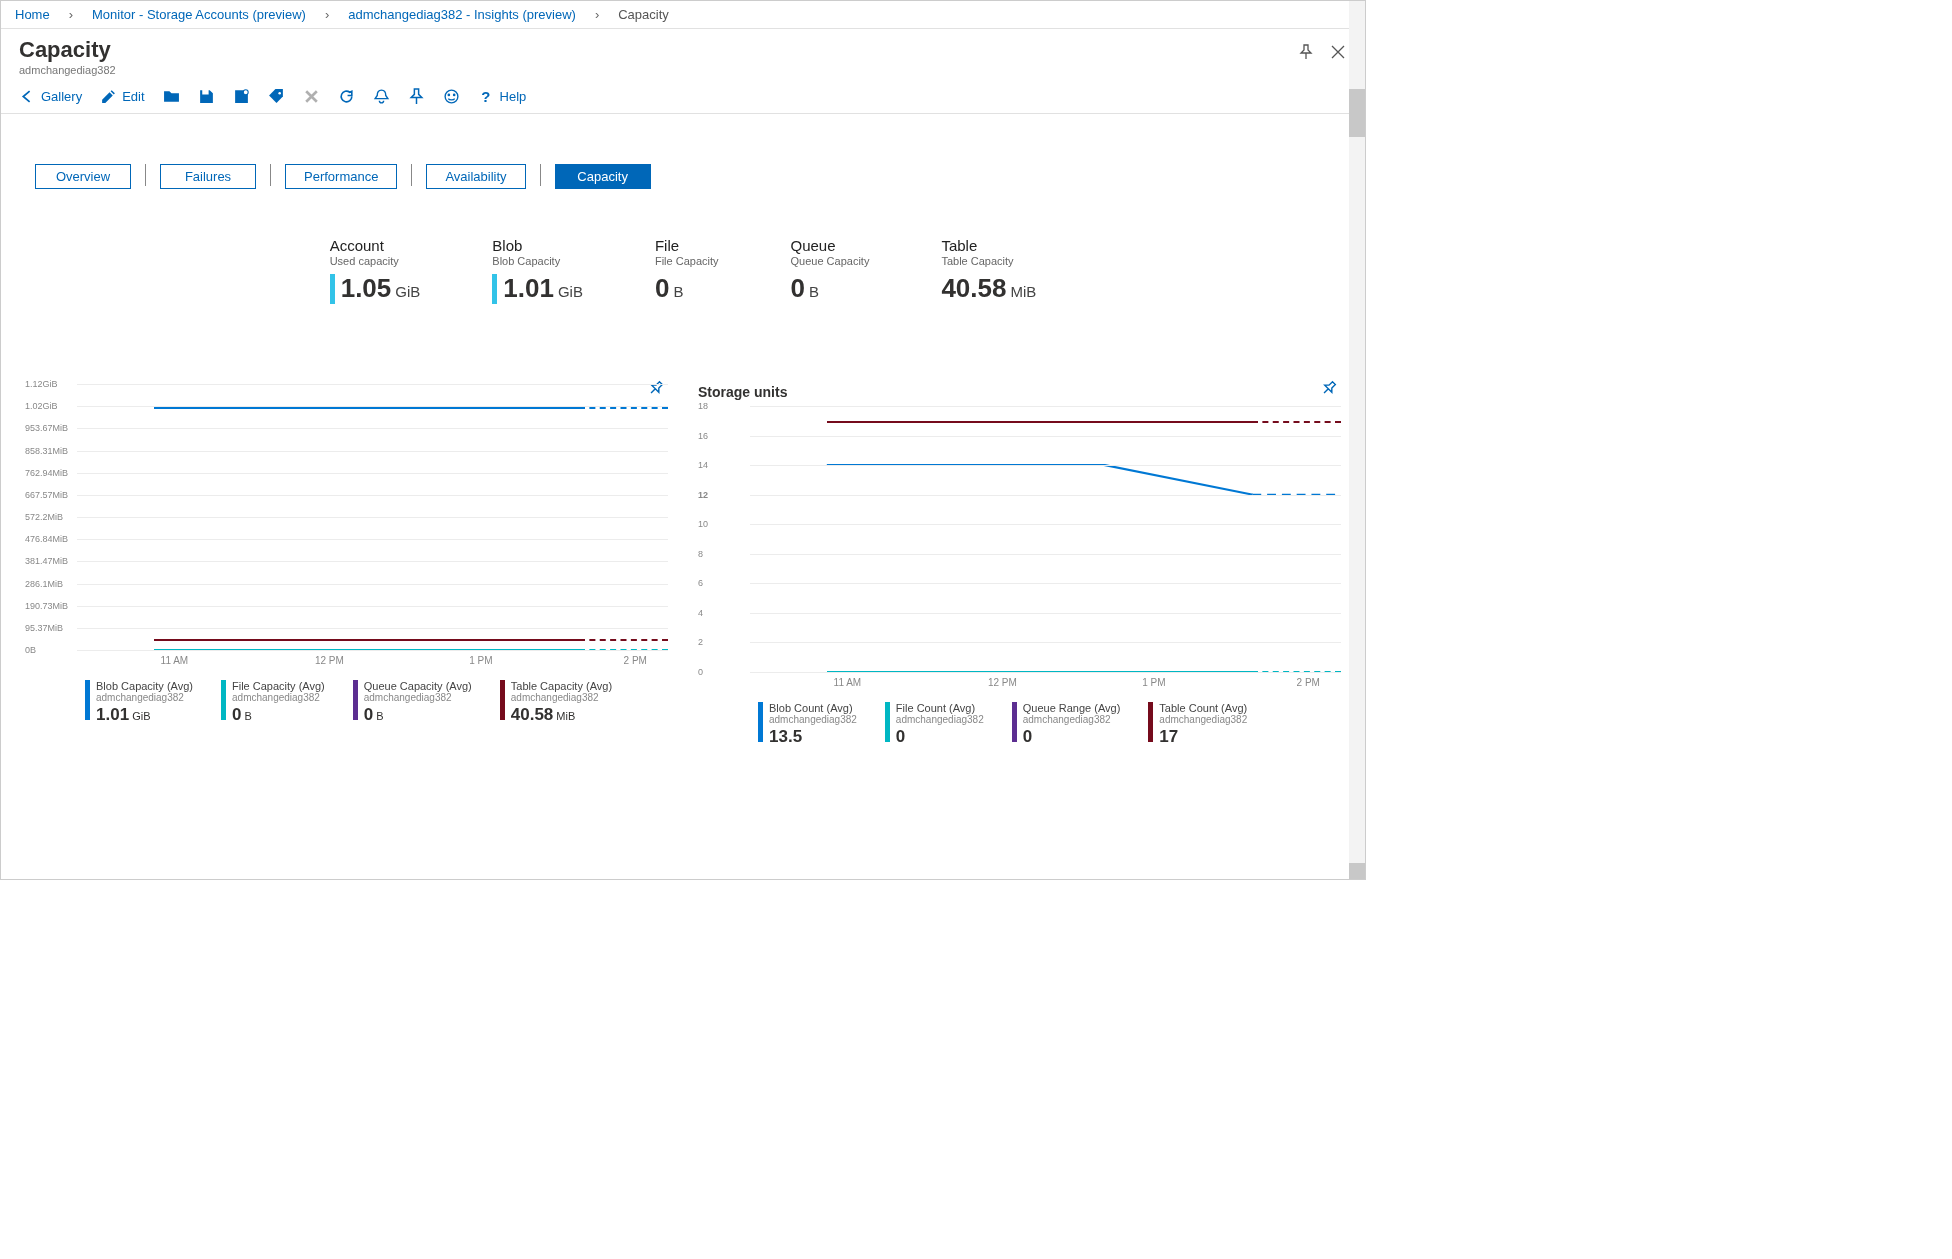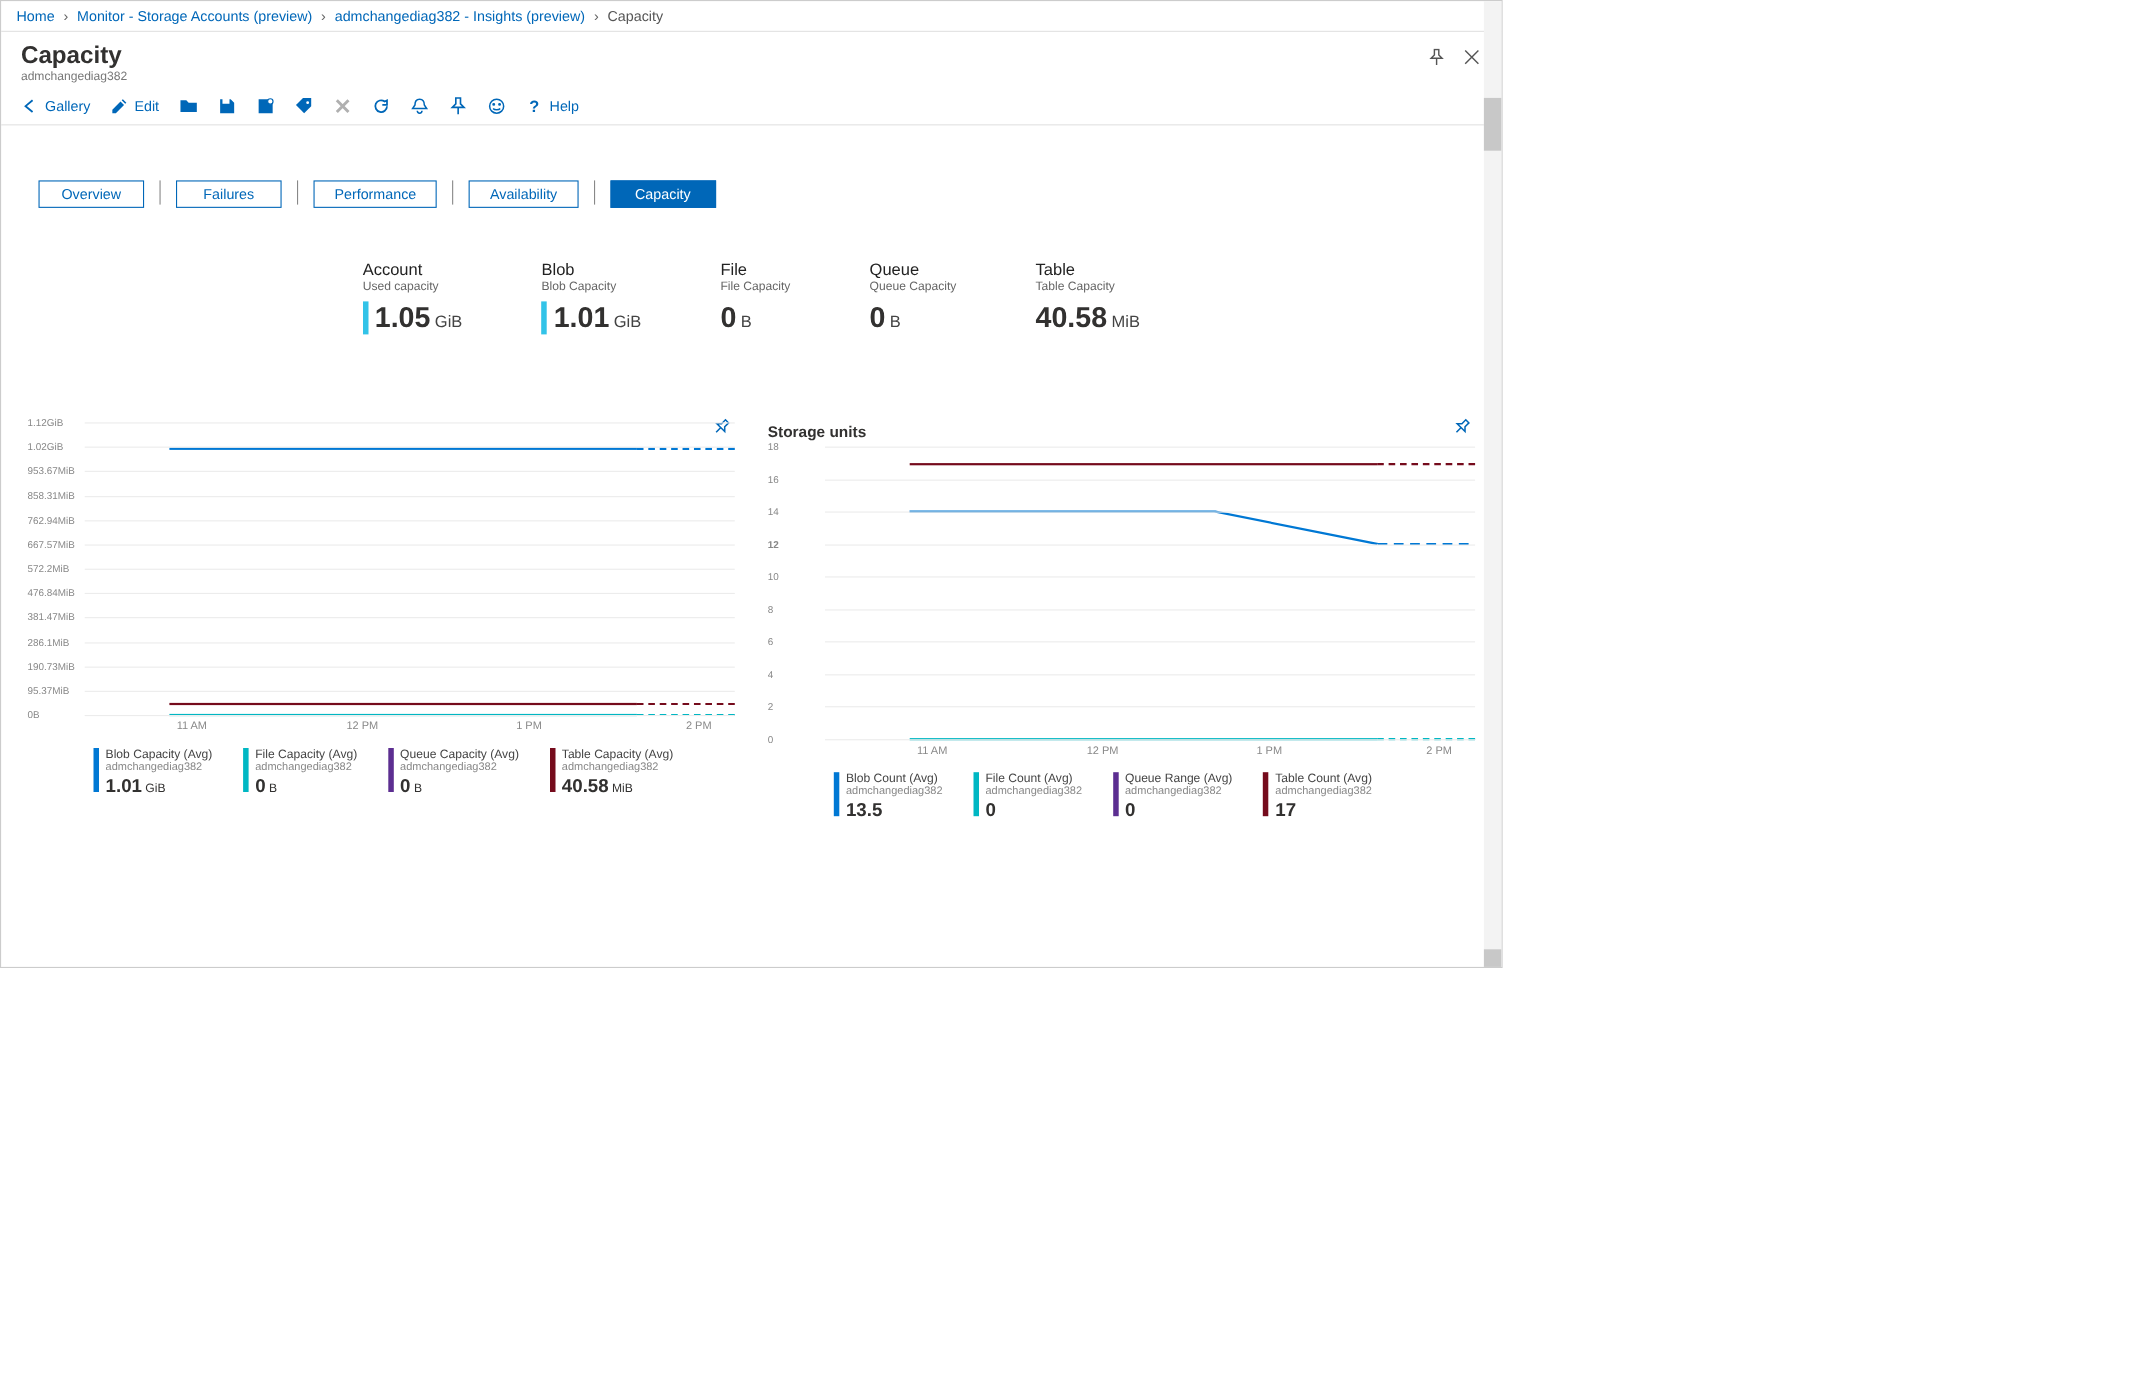--- a/index.html
+++ b/index.html
@@ -1,20 +1,20 @@
 <!DOCTYPE html>
 <html><head>
 <meta charset="utf-8">
 <style>
   * { box-sizing: border-box; margin: 0; padding: 0; }
   body { font-family: "Segoe UI", Arial, sans-serif; font-size: 13px; color: #323130; background: #fff; }
   .app { border: 1px solid #ccc; width: 1366px; height: 880px; position: relative; overflow: hidden; }
 
   
-  .breadcrumb { display: flex; align-items: center; gap: 8px; padding: 6px 14px; border-bottom: 1px solid #e1e1e1; font-size: 13px; }
+  .breadcrumb { display: flex; align-items: center; gap: 19px; padding: 6px 14px; border-bottom: 1px solid #e1e1e1; font-size: 13px; }
   .breadcrumb a { color: #0067b8; text-decoration: none; }
   .breadcrumb .chev { color: #666; }
   .breadcrumb .current { color: #555; }
 
   
   .header { display: flex; align-items: flex-start; justify-content: space-between; padding: 8px 18px 6px 18px; }
   .header h1 { font-size: 22px; font-weight: 600; }
   .header .sub { font-size: 11px; color: #777; margin-top: 1px; }
   .header-right { display: flex; gap: 14px; align-items: center; padding-top: 6px; }
   .icon-btn { width: 18px; height: 18px; display: inline-flex; align-items: center; justify-content: center; cursor: pointer; color: #555; }

